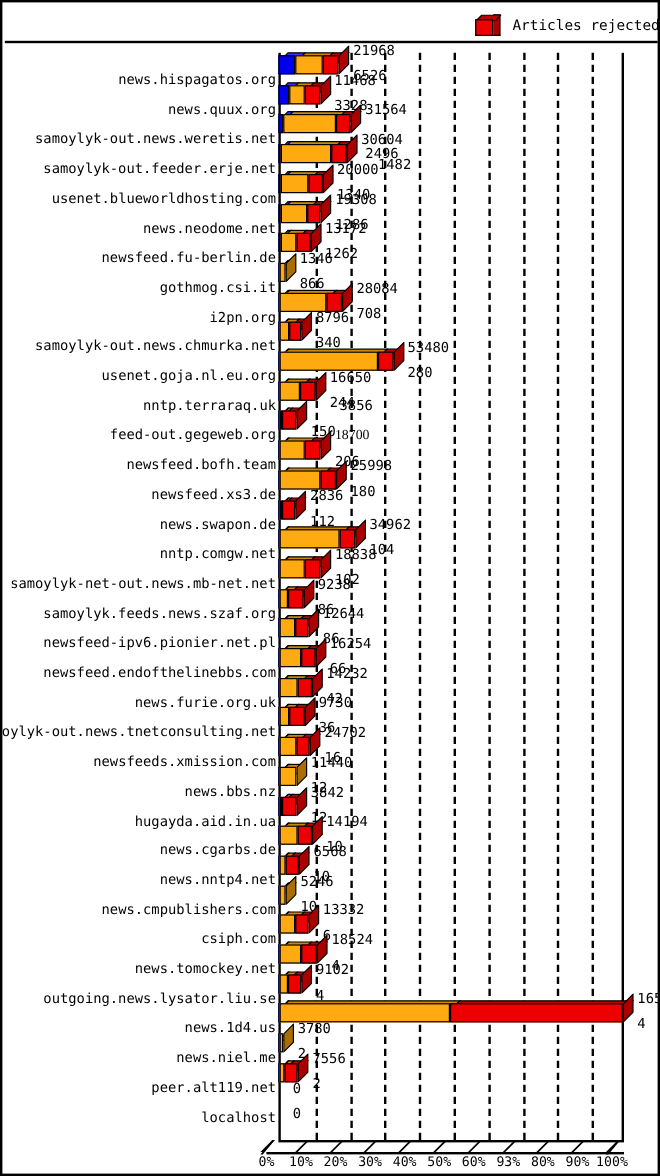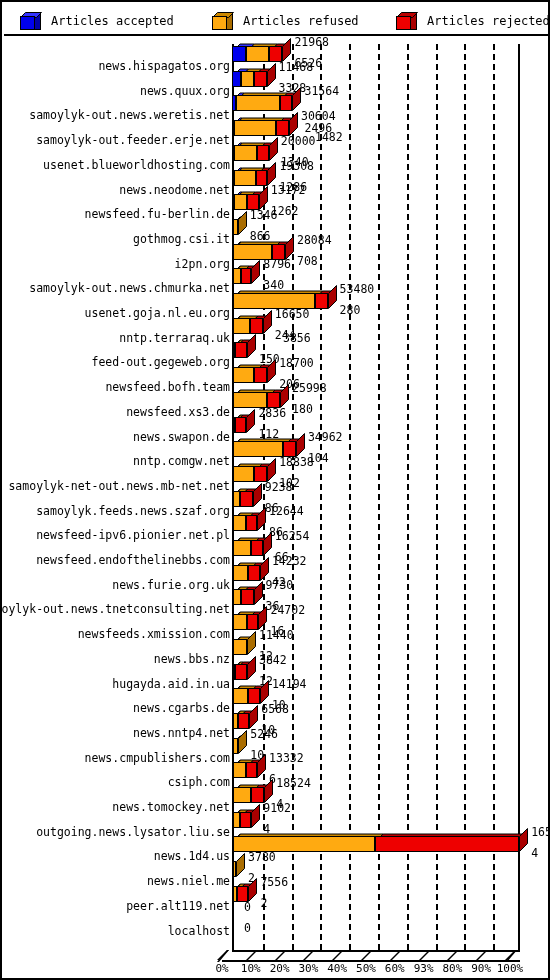--- a/index.html
+++ b/index.html
@@ -55,44 +55,20 @@
   .s-acc{background:#0000aa;}
   .s-ref{background:#aa6d00;}
   .s-rej{background:#aa0000;}
 </style>
 </head>
 <body>
 
 <div id="page">
 
   <div id="legend">
-      <div class="leg" style="left: 16px;">
-        <div class="legbox">
-          <div class="lb-side s-acc"></div>
-          <div class="lb-top">
-            <svg width="22" height="6" viewBox="0 0 22 6">
-              <polygon points="0.5,5.5 5.5,0.5 21.5,0.5 16.5,5.5" fill="#3333ff" stroke="#000" stroke-width="1"></polygon>
-            </svg>
-          </div>
-          <div class="lb-front c-acc"></div>
-        </div>
-        <div class="legtxt">Articles accepted</div>
-      </div>
-      <div class="leg" style="left: 208px;">
-        <div class="legbox">
-          <div class="lb-side s-ref"></div>
-          <div class="lb-top">
-            <svg width="22" height="6" viewBox="0 0 22 6">
-              <polygon points="0.5,5.5 5.5,0.5 21.5,0.5 16.5,5.5" fill="#cc8800" stroke="#000" stroke-width="1"></polygon>
-            </svg>
-          </div>
-          <div class="lb-front c-ref"></div>
-        </div>
-        <div class="legtxt">Articles refused</div>
-      </div>
       <div class="leg" style="left: 392px;">
         <div class="legbox">
           <div class="lb-side s-rej"></div>
           <div class="lb-top">
             <svg width="22" height="6" viewBox="0 0 22 6">
               <polygon points="0.5,5.5 5.5,0.5 21.5,0.5 16.5,5.5" fill="#bb0000" stroke="#000" stroke-width="1"></polygon>
             </svg>
           </div>
           <div class="lb-front c-rej"></div>
         </div>
@@ -379,21 +355,21 @@
               <polygon points="0.5760000000000001,9 8.576,1 30.176000000000002,1 22.176000000000002,9" fill="#cc8800" stroke="#000" stroke-width="1"></polygon>
               <polygon points="22.176000000000002,9 30.176000000000002,1 43.136,1 35.136,9" fill="#bb0000" stroke="#000" stroke-width="1"></polygon>
             </svg></div>
           <div style="position: absolute; left: 35.136px; top: -8px; width: 10px; height: 24px;"><svg width="10" height="24">
               <polygon points="0.5,8.5 8.5,0.5 8.5,15.5 0.5,23.5" fill="#aa0000" stroke="#000" stroke-width="1"></polygon>
             </svg></div>
           <div class="seg c-acc" style="left: 0px; width: 0.576px;"></div>
           <div class="seg c-ref" style="left: 0.576px; width: 21.6px;"></div>
           <div class="seg c-rej" style="left: 22.176px; width: 12.96px;"></div>
         </div>
-        <div class="caps" style="left: 275.136px; top: -9px;">18700</div>
+        <div class="caps" style="left: 275.136px; top: -9px; font-family: Liberation Serif, serif;">18700</div>
         <div class="caps" style="left: 275.136px; top: 12px;">206</div>
       </div>
       <div class="row" style="top: 355.8px;">
         <div class="rowlabel" style="top: 14px;">newsfeed.xs3.de</div>
         <div class="bar" style="left: 228px; top: 0px; width: 48.096px;">
           <div class="seg-top" style="left: 0px; top: -8px; width: 58.096px; height: 10px;"><svg width="58.096000000000004" height="10">
               <polygon points="0,9 8,1 8.576,1 0.5760000000000001,9" fill="#3333ff" stroke="#000" stroke-width="1"></polygon>
               <polygon points="0.5760000000000001,9 8.576,1 43.136,1 35.136,9" fill="#cc8800" stroke="#000" stroke-width="1"></polygon>
               <polygon points="35.136,9 43.136,1 56.096000000000004,1 48.096000000000004,9" fill="#bb0000" stroke="#000" stroke-width="1"></polygon>
             </svg></div>

